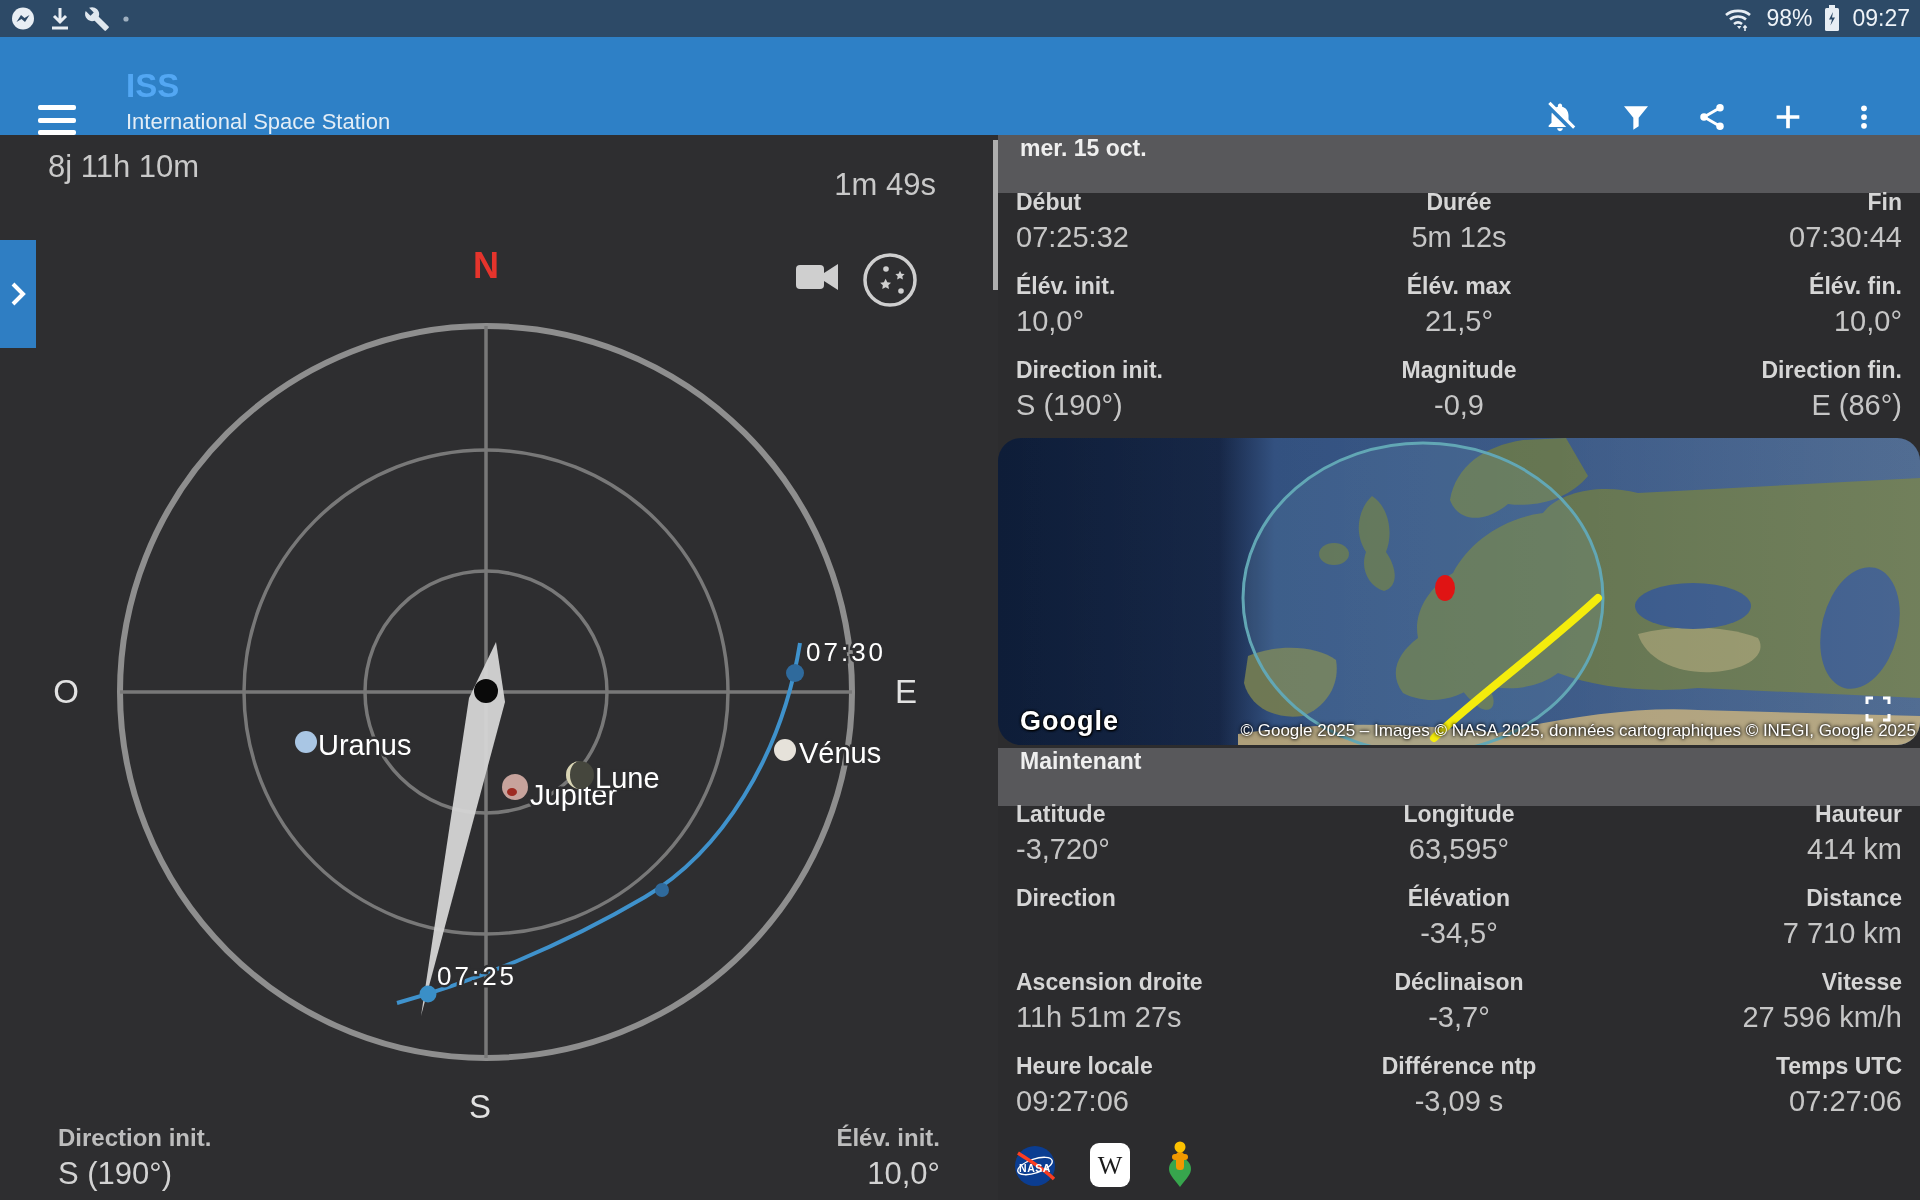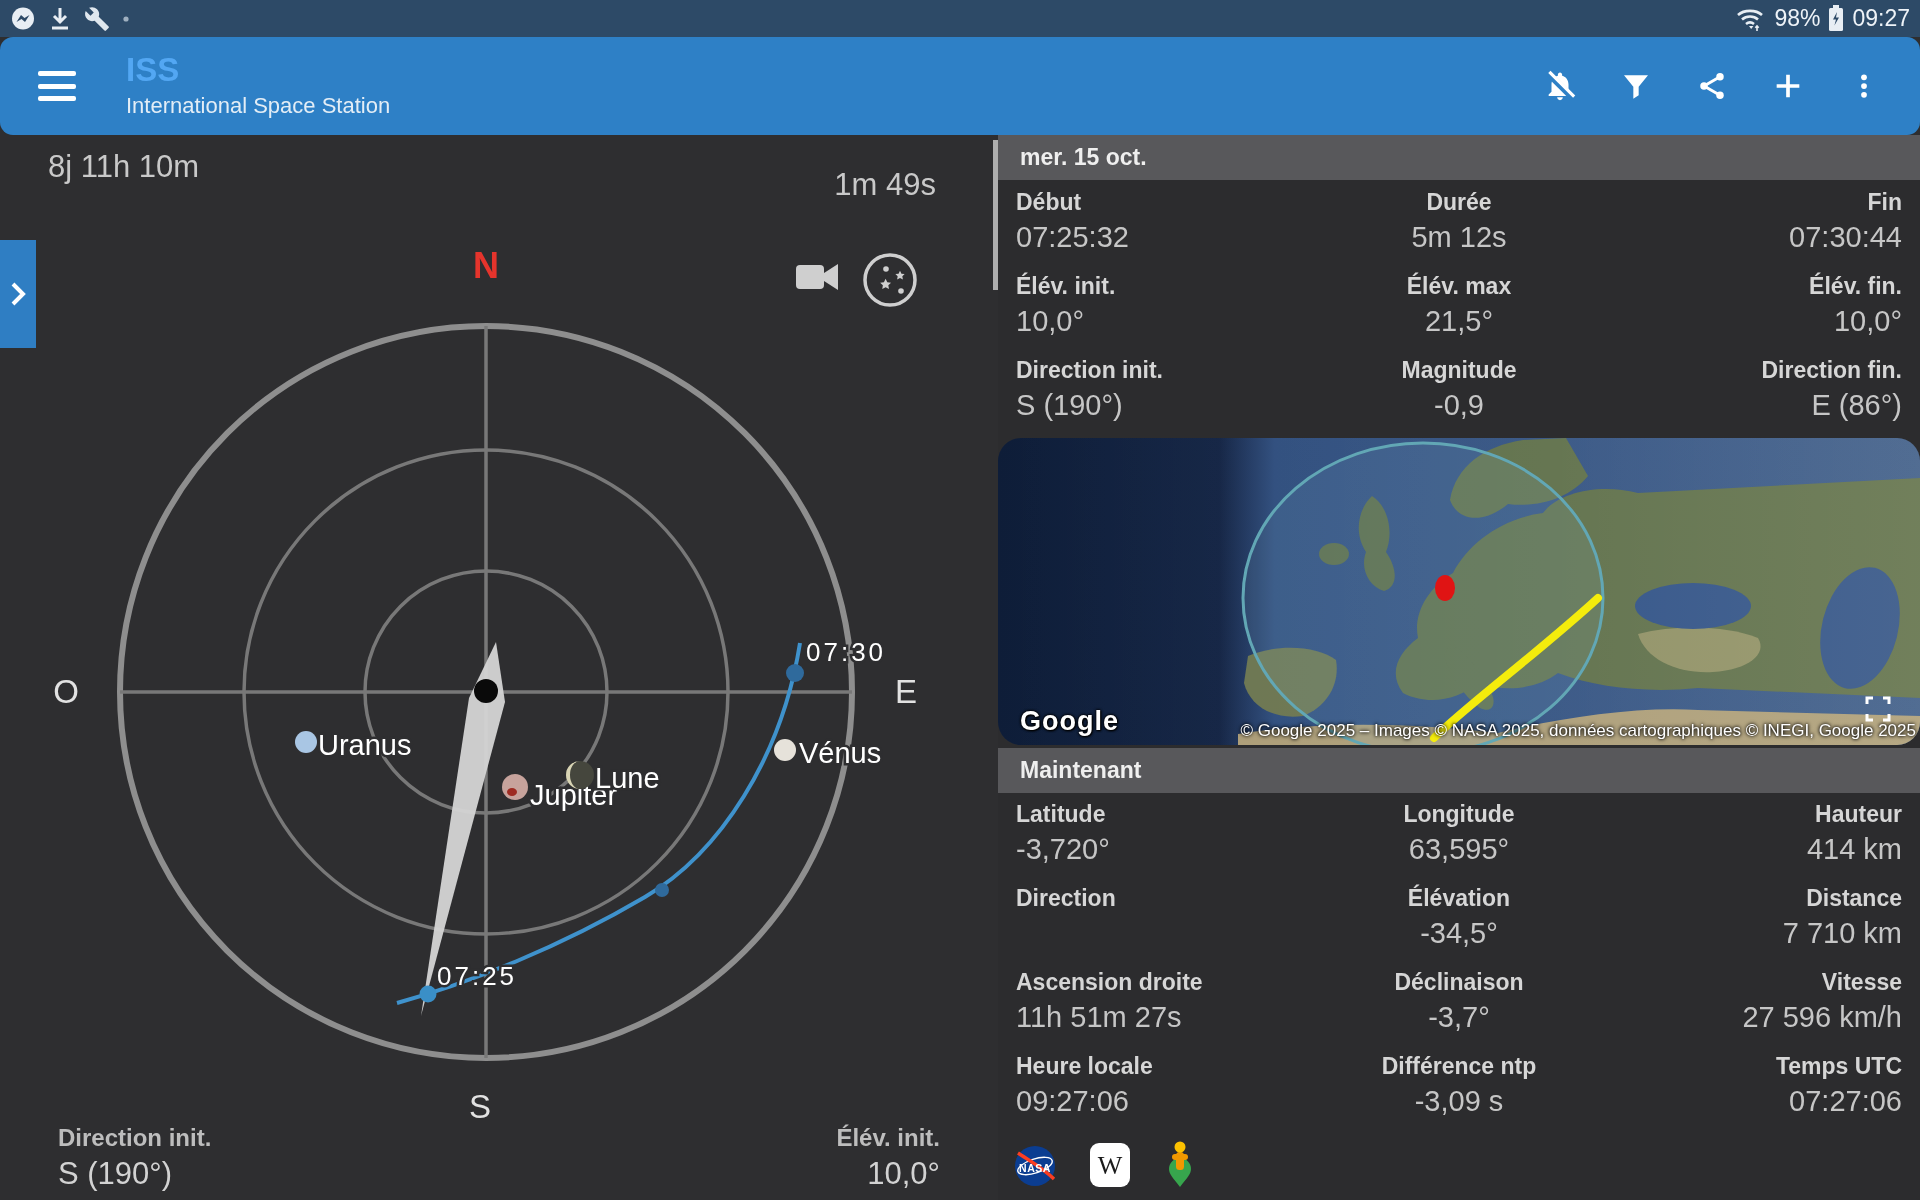--- a/index.html
+++ b/index.html
@@ -3,26 +3,26 @@
 <meta charset="utf-8">
 <style>
   html,body{margin:0;padding:0;background:#000;}
   #stage{position:relative;width:1920px;height:1200px;overflow:hidden;
          font-family:"Liberation Sans",sans-serif;background:#2e2e30;}
 
   
   .status-bar{position:absolute;left:0;top:0;width:1920px;height:37px;background:#2d4a67;
               display:flex;align-items:center;justify-content:space-between;box-sizing:border-box;padding:0 10px;}
   .sb-left,.sb-right{display:flex;align-items:center;gap:12px;}
-  .sb-right{color:#eef3f8;font-size:23px;gap:8px;justify-content:center;}
+  .sb-right{color:#eef3f8;font-size:23px;justify-content:center;}
   .sb-ico{display:block;}
 
   
   .app-bar{position:absolute;left:0;top:37px;width:1920px;height:98px;background:#2e80c6;
-           display:flex;align-items:center;box-sizing:border-box;padding:0 24px;border-radius:13px;}
+           display:flex;align-items:flex-end;box-sizing:border-box;padding:0 24px;}
   .hamburger{width:38px;height:30px;margin-left:14px;display:flex;flex-direction:column;justify-content:space-between;cursor:pointer;}
   .hamburger span{display:block;height:5px;background:#fff;border-radius:2px;}
   .titles{margin-left:50px;}
   .app-title{color:#53a7f3;font-size:33px;font-weight:bold;line-height:34px;}
   .app-sub{color:#e3edf6;font-size:22px;margin-top:6px;}
   .bar-actions{margin-left:auto;display:flex;align-items:center;gap:40px;padding-right:14px;}
   .bar-actions .abtn{width:36px;height:36px;display:flex;align-items:center;justify-content:center;cursor:pointer;}
 
   
   .sky-panel{position:absolute;left:0;top:135px;width:998px;height:1065px;background:#2e2e30;overflow:hidden;}
@@ -34,22 +34,22 @@
   .cam-btn{position:absolute;left:792px;top:123px;cursor:pointer;}
   .star-btn{position:absolute;left:860px;top:115px;cursor:pointer;}
   .sky-footer-l{position:absolute;left:58px;bottom:6px;}
   .sky-footer-r{position:absolute;right:58px;bottom:6px;text-align:right;}
   .sf-label{font-size:24px;font-weight:bold;color:#bdbdbd;line-height:32px;}
   .sf-value{font-size:31px;color:#d2d2d2;line-height:40px;}
   .sky-scroll{position:absolute;right:0;top:5px;width:5px;height:150px;background:#c4c4c4;opacity:.85;}
 
   
   .detail-panel{position:absolute;left:998px;top:135px;width:922px;height:1065px;background:#2c2c2e;}
-  .section-bar{position:absolute;left:0;width:922px;height:45px;background:#58585b;
-               display:flex;align-items:center;box-sizing:border-box;padding-left:22px;
+  .section-bar{position:absolute;left:0;width:922px;height:58px;background:#58585b;
+               display:flex;align-items:flex-start;box-sizing:border-box;padding-left:22px;
                font-size:23px;font-weight:bold;color:#efefef;}
   .bar-date{top:0;}
   .bar-now{top:613px;}
   .rows{position:absolute;left:0;width:922px;box-sizing:border-box;padding:0 18px;}
   .rows-pass{top:52px;}
   .rows-now{top:664px;}
   .drow{display:grid;grid-template-columns:1fr 1fr 1fr;margin-bottom:14px;}
   .dcell{display:flex;flex-direction:column;}
   .dcell.c{text-align:center;} .dcell.r{text-align:right;}
   .dlabel{font-size:23px;font-weight:bold;color:#d6d6d6;line-height:30px;}

